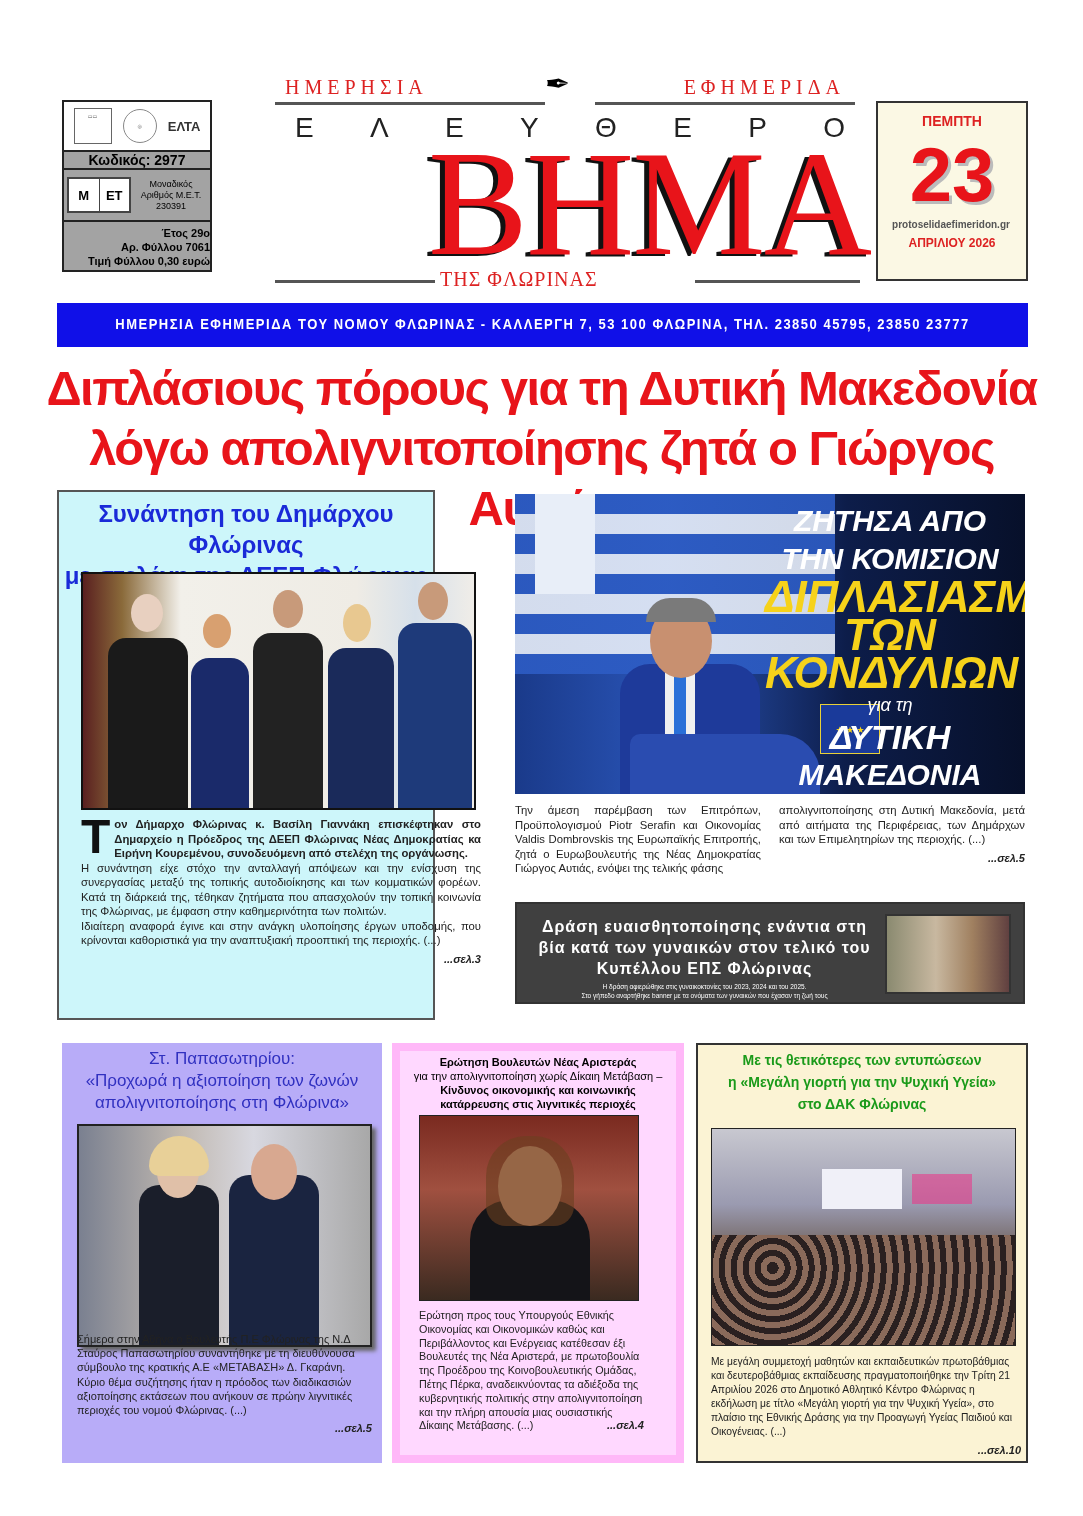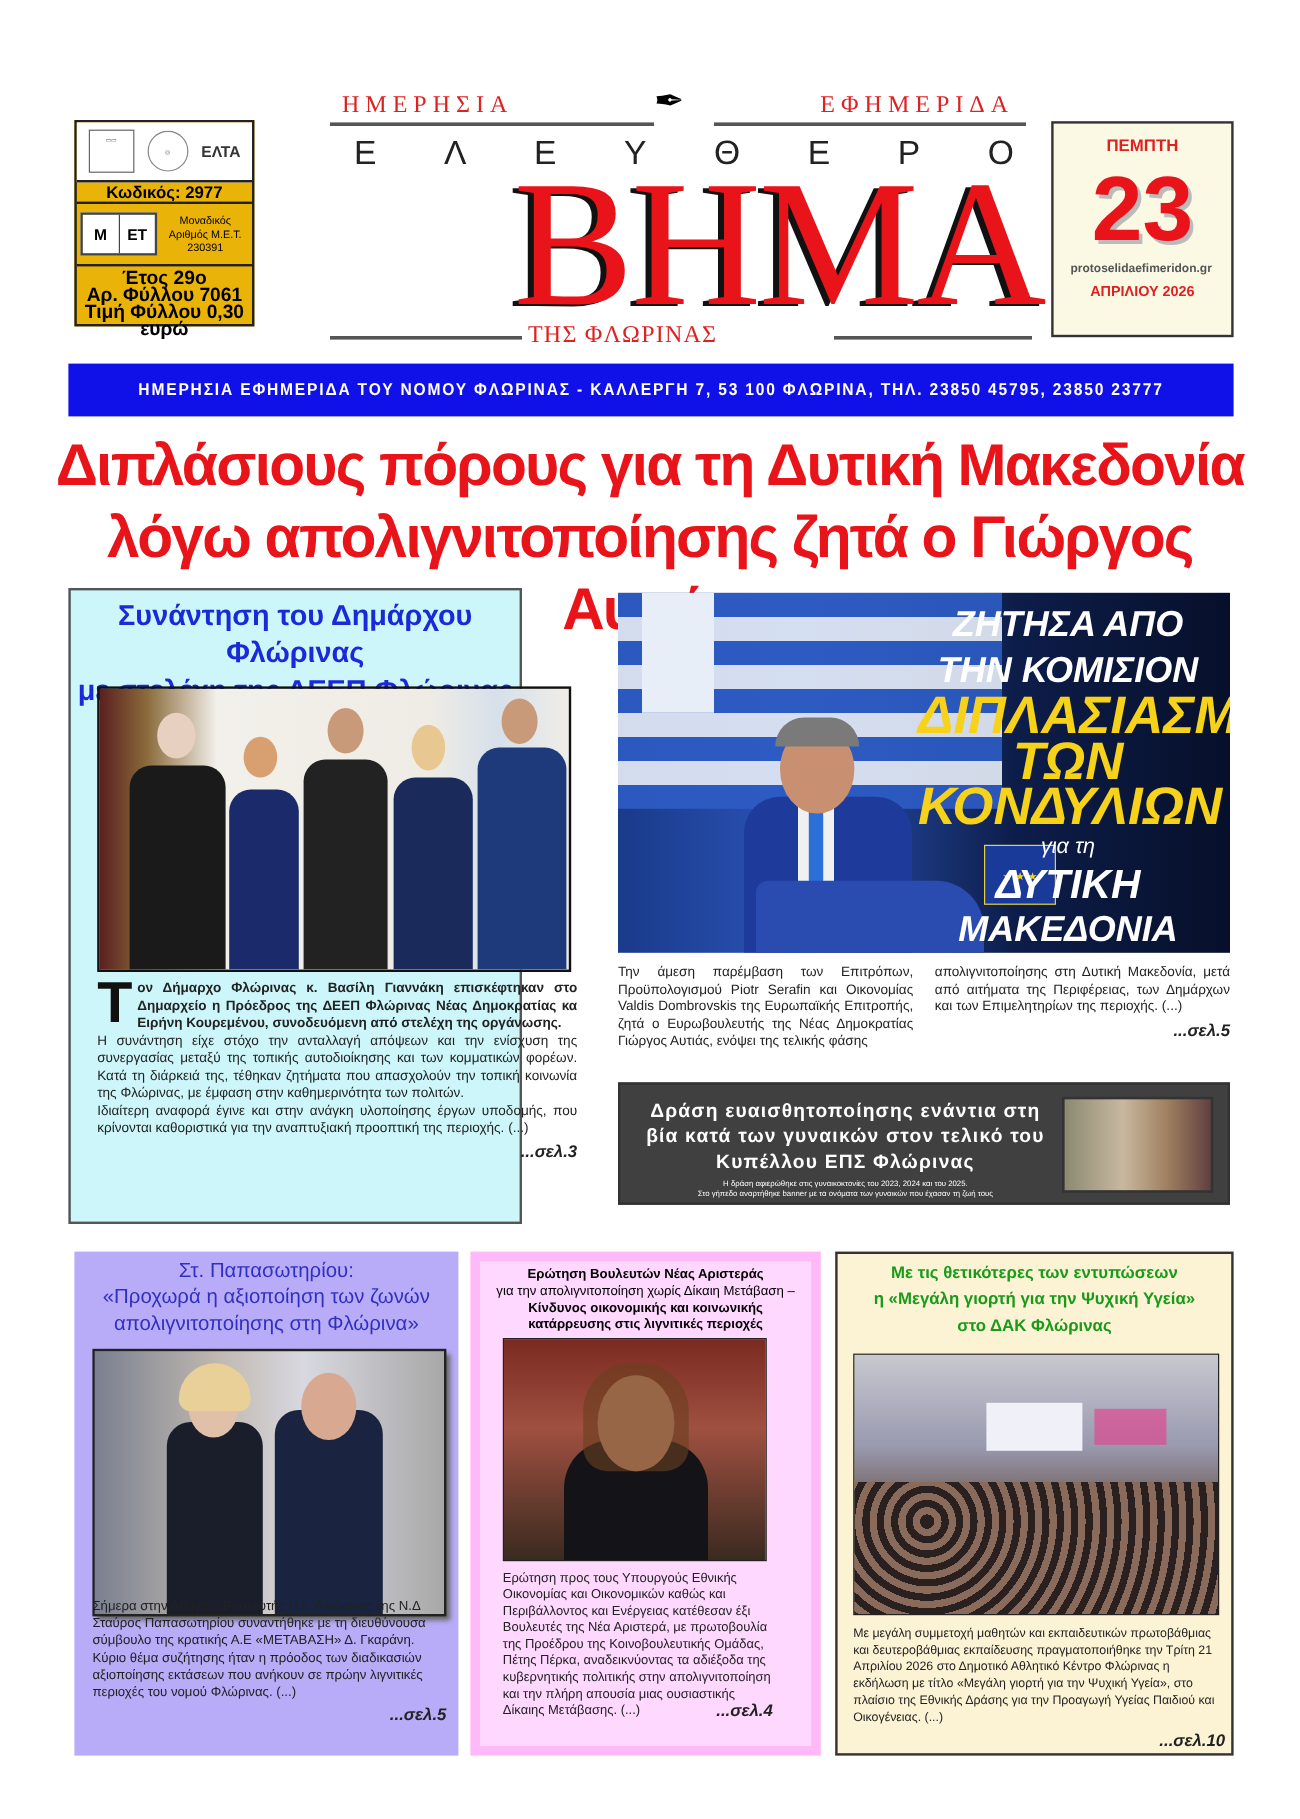--- a/index.html
+++ b/index.html
@@ -1,30 +1,30 @@
 <!DOCTYPE html>
 <html><head>
 <meta charset="utf-8">
 <style>
 *{box-sizing:border-box;margin:0;padding:0}
 body{width:1083px;height:1516px;background:#fff;position:relative;font-family:"Liberation Sans",sans-serif;overflow:hidden}
 .abs{position:absolute}
 
-#infobox{left:62px;top:100px;width:150px;height:172px;border:2px solid #222;background:#eab308}
+#infobox{left:62px;top:100px;width:150px;height:172px;border:2px solid #222;background:#a3a3a3}
 #infobox .top{height:50px;border-bottom:2px solid #222;display:flex;align-items:center;justify-content:space-around;padding:0 4px;background:#fff}
 .stamp1{width:38px;height:36px;border:1px solid #666;font-size:5px;color:#555;text-align:center;padding-top:4px}
 .stamp2{width:34px;height:34px;border:1px solid #888;border-radius:50%;font-size:5px;color:#666;display:flex;align-items:center;justify-content:center}
 .elta{font-weight:bold;font-size:13px;color:#333}
 #infobox .code{height:18px;border-bottom:2px solid #222;font-weight:bold;font-size:14px;text-align:center;line-height:16px}
 #infobox .met{height:52px;border-bottom:2px solid #222;display:flex;align-items:center;padding:0 3px;gap:4px}
 .book{width:64px;height:36px;border:2px solid #444;display:flex;font-weight:bold;font-size:13px;background:#fff}
 .book span{flex:1;display:flex;align-items:center;justify-content:center;border-right:1px solid #444}
 .book span:last-child{border-right:none}
 .metinfo{font-size:9px;text-align:center;line-height:11px;flex:1}
-#infobox .issue{text-align:center;font-size:16px;font-weight:bold;line-height:14px;padding-top:4px}
+#infobox .issue{text-align:right;font-size:11px;font-weight:bold;line-height:14px;padding-top:4px}
 
 #mast{left:275px;top:66px;width:590px;height:230px}
 .mast-top{position:absolute;top:10px;left:10px;width:560px;display:flex;justify-content:space-between;color:#d22;font-family:"Liberation Serif",serif;font-size:20px;letter-spacing:5px}
 .mast-line{position:absolute;height:3px;background:#555}
 .pen{position:absolute;left:270px;top:0;width:24px;height:50px;font-size:30px;text-align:center}
 .mast-sub{position:absolute;top:46px;left:0;width:590px;display:flex;justify-content:space-between;padding:0 20px;font-family:"Liberation Sans",sans-serif;font-size:28px;color:#222}
 .mast-title{position:absolute;top:62px;left:-5px;width:600px;text-align:right;font-family:"Liberation Serif",serif;font-weight:normal;font-size:150px;line-height:150px;color:#e8141a;text-shadow:-5px 2px 0 #111;letter-spacing:-2px}
 .mast-bottom{position:absolute;top:202px;left:165px;font-family:"Liberation Serif",serif;font-size:20px;color:#d22;letter-spacing:1px}
 
 #datebox{left:876px;top:101px;width:152px;height:180px;border:2px solid #333;background:#fbf8e4;text-align:center}
@@ -38,21 +38,21 @@
 #headline{left:40px;top:358px;width:1003px;text-align:center;color:#e8141a;font-weight:bold;font-size:49px;line-height:60px;letter-spacing:-1.5px;font-family:"Liberation Sans Narrow","Liberation Sans",sans-serif}
 
 #art1{left:57px;top:490px;width:378px;height:530px;background:#cdf6fa;border:2px solid #555}
 #art1 .title{color:#1a2ad8;font-weight:bold;font-size:24px;text-align:center;line-height:31px;margin-top:6px}
 #art1 .photo{position:absolute;left:22px;top:80px;width:395px;height:238px;border:2px solid #111;background:linear-gradient(90deg,#5a2020 0%,#8a6a3a 10%,#f2f0ea 25%,#efece5 70%,#d6e0ea 85%,#f0ede8 100%);overflow:hidden}
 .person{position:absolute;bottom:0;border-radius:18px 18px 0 0}
 .head{position:absolute;border-radius:50%;background:#c89a7a}
 #art1 .body{position:absolute;left:22px;top:325px;width:400px;font-size:11.3px;line-height:14.5px;color:#222;text-align:justify}
 .dropcap{float:left;font-size:48px;line-height:40px;font-weight:900;margin-right:4px;margin-top:0;color:#111}
 .lead{font-weight:bold}
-.seemore{text-align:right;font-weight:bold;font-style:italic;font-size:14px;margin-top:4px}
+.seemore{text-align:right;font-weight:bold;font-style:italic;font-size:11px;margin-top:4px}
 
 #ad{left:515px;top:494px;width:510px;height:300px;background:linear-gradient(90deg,#1a3a8a 0%,#2a55b8 30%,#0d1d4a 65%,#07102a 100%);overflow:hidden}
 .flag{position:absolute;left:0;top:0;width:320px;height:180px;background:repeating-linear-gradient(180deg,#2d5cc4 0 20px,#e8eef8 20px 40px);opacity:.9}
 .flagcross{position:absolute;left:20px;top:0;width:60px;height:100px;background:#e8eef8}
 .speaker{position:absolute;left:55px;top:80px;width:240px;height:220px}
 .ad-text{position:absolute;right:10px;top:8px;width:250px;text-align:center;font-weight:bold;font-style:italic;line-height:38px}
 .ad-w{color:#fff;font-size:30px}
 .ad-y{color:#f6d21a;font-size:44px}
 .ad-s{color:#fff;font-size:18px;font-weight:normal;line-height:26px}
 

